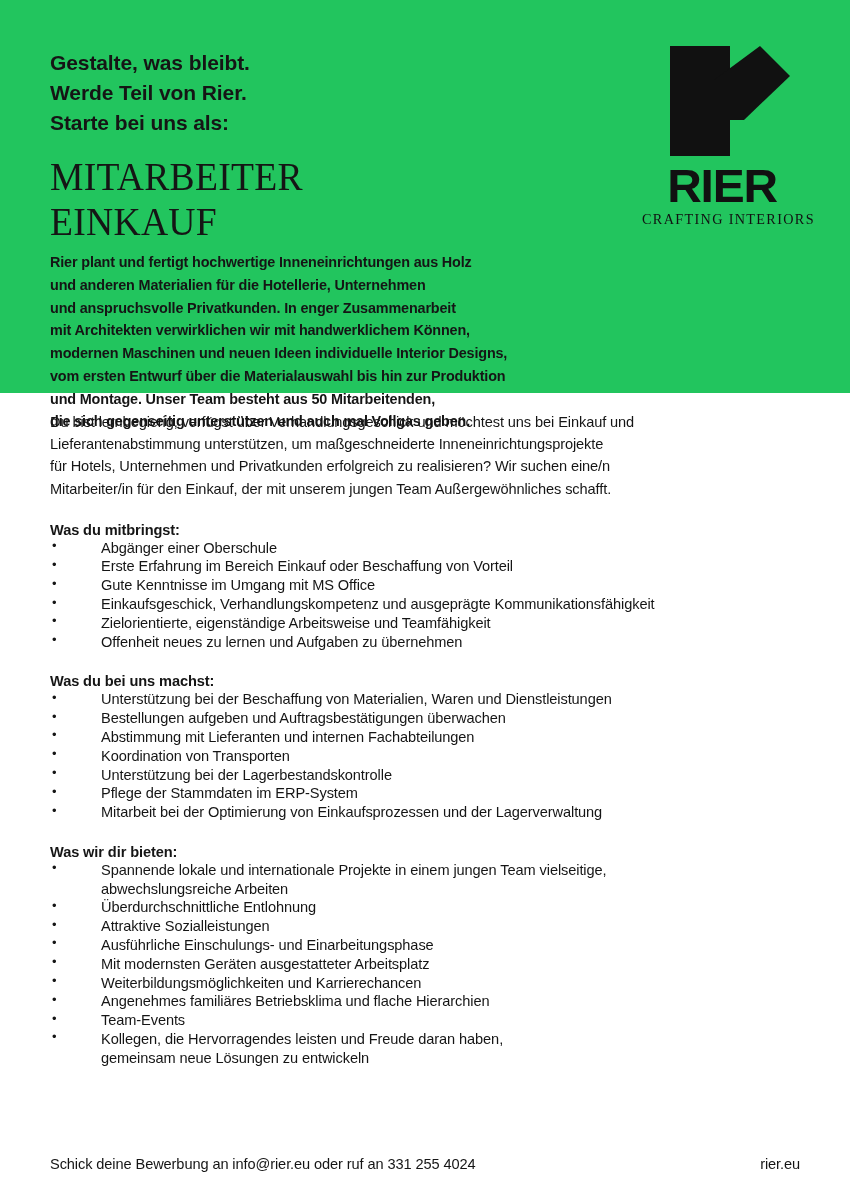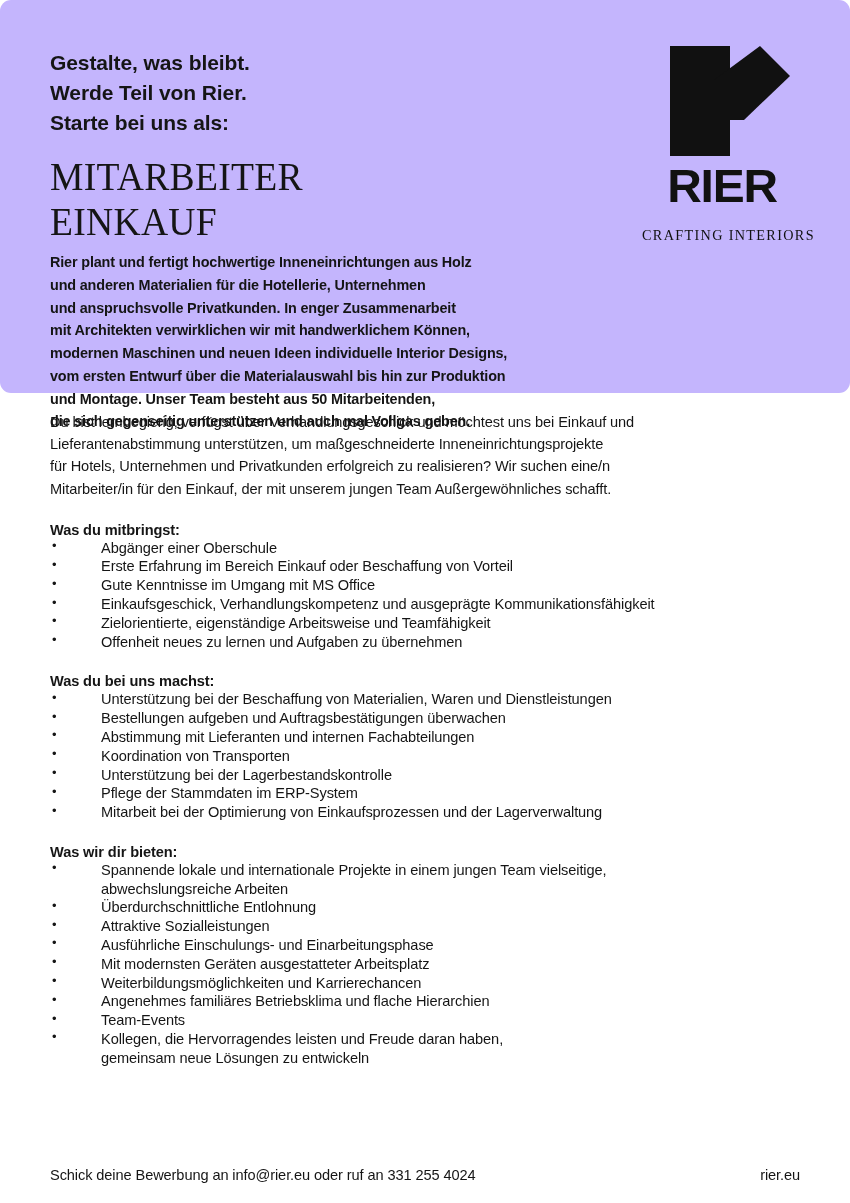--- a/index.html
+++ b/index.html
@@ -11,26 +11,25 @@
     height: 1203px;
     background: #ffffff;
     font-family: "Liberation Sans", sans-serif;
     color: #151515;
     overflow: hidden;
     position: relative;
   }
 
   
   .hero {
-    background: #c4b5fd;
+    background: #22c55e;
     padding: 0;
     height: 393px;
     box-sizing: border-box;
     position: relative;
-    border-radius: 11px;
   }
 
   .hero-inner {
     padding: 48px 50px 0 50px;
     position: relative;
   }
 
   .tagline {
     font-size: 21px;
     font-weight: bold;
@@ -99,21 +98,21 @@
     text-align: center;
     color: #111111;
     transform: scaleX(1.02);
   }
   .logo-sub {
     font-family: "Liberation Serif", serif;
     font-size: 14.2px;
     letter-spacing: 1.35px;
     text-align: center;
     color: #111111;
-    margin-top: 18px;
+    margin-top: 2px;
     white-space: nowrap;
   }
 
   
   .content {
     padding: 0 50px;
     position: relative;
   }
 
   .intro-para {
@@ -155,21 +154,21 @@
   }
   ul.bullets li .cont {
     display: block;
   }
 
   
   .footer {
     position: absolute;
     left: 50px;
     right: 50px;
-    bottom: 20px;
+    bottom: 31px;
     display: flex;
     justify-content: space-between;
     align-items: baseline;
     font-size: 14.6px;
     letter-spacing: -0.1px;
   }
   .footer .site { font-size: 14.6px; }
 </style>
 </head>
 <body>

